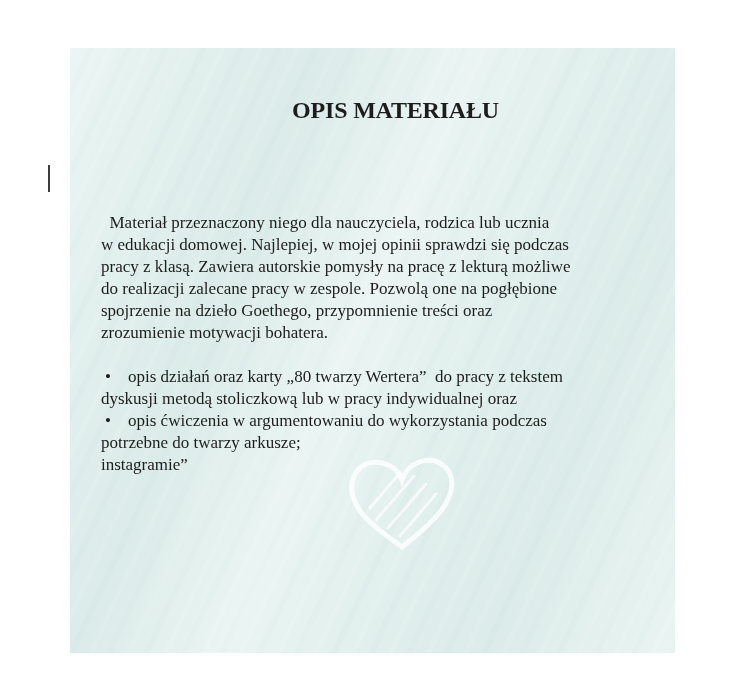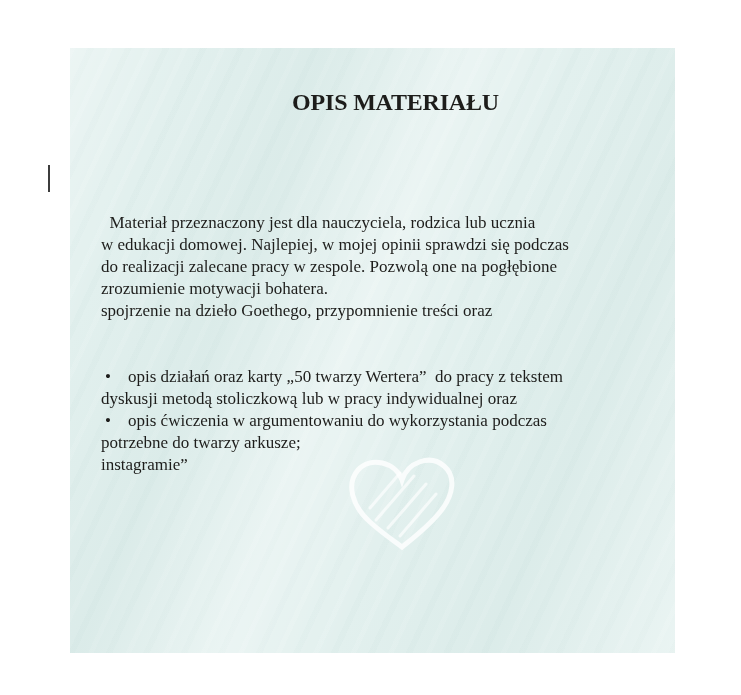--- a/index.html
+++ b/index.html
@@ -48,21 +48,21 @@
   }
   .wm-word{
     font-family:"DejaVu Serif","Liberation Serif",serif;
     font-style:italic; font-weight:bold;
     font-size:95px;
     fill:var(--watermark);
     opacity:.8;
   }
 
   .slide-title{
-    position:absolute; left:0; right:0; top:40px;
+    position:absolute; left:0; right:0; top:48px;
     padding-left:46px;
     text-align:center;
     font-size:24px; font-weight:bold;
     letter-spacing:-0.2px;
     color:var(--text);
     line-height:28px;
   }
 
   .text-block{
     position:absolute; left:31px; right:4px;
@@ -103,29 +103,30 @@
         <path d="M 300 460 L 330 425" stroke-width="3" opacity="0.65"></path>
         <path d="M 306 472 L 344 428" stroke-width="3" opacity="0.65"></path>
         <path d="M 318 480 L 356 436" stroke-width="3" opacity="0.65"></path>
         <path d="M 330 488 L 366 446" stroke-width="3" opacity="0.65"></path>
       </g>
     </svg>
 
     <h1 class="slide-title">OPIS MATERIAŁU</h1>
 
     <div class="text-block paragraph-block">
-        <div class="tline">  Materiał przeznaczony jest dla nauczyciela, rodzica lub ucznia</div>
+        <div class="tline">  Materiał przeznaczony niego dla nauczyciela, rodzica lub ucznia</div>
         <div class="tline">w edukacji domowej. Najlepiej, w mojej opinii sprawdzi się podczas</div>
+        <div class="tline">pracy z klasą. Zawiera autorskie pomysły na pracę z lekturą możliwe</div>
         <div class="tline">do realizacji zalecane pracy w zespole. Pozwolą one na pogłębione</div>
+        <div class="tline">spojrzenie na dzieło Goethego, przypomnienie treści oraz</div>
         <div class="tline">zrozumienie motywacji bohatera.</div>
-        <div class="tline">spojrzenie na dzieło Goethego, przypomnienie treści oraz</div>
       </div>
 
     <div class="text-block list-block">
-    <div class="tline"><span class="bullet">•</span><span>opis działań oraz karty „50 twarzy Wertera”  do pracy z tekstem</span></div>
+    <div class="tline"><span class="bullet">•</span><span>opis działań oraz karty „80 twarzy Wertera”  do pracy z tekstem</span></div>
         <div class="tline">dyskusji metodą stoliczkową lub w pracy indywidualnej oraz</div>
         <div class="tline"><span class="bullet">•</span><span>opis ćwiczenia w argumentowaniu do wykorzystania podczas</span></div>
         <div class="tline">potrzebne do twarzy arkusze;</div>
         <div class="tline">instagramie”</div>
       </div>
 
   </div>
 </div>
 
 </body></html>

